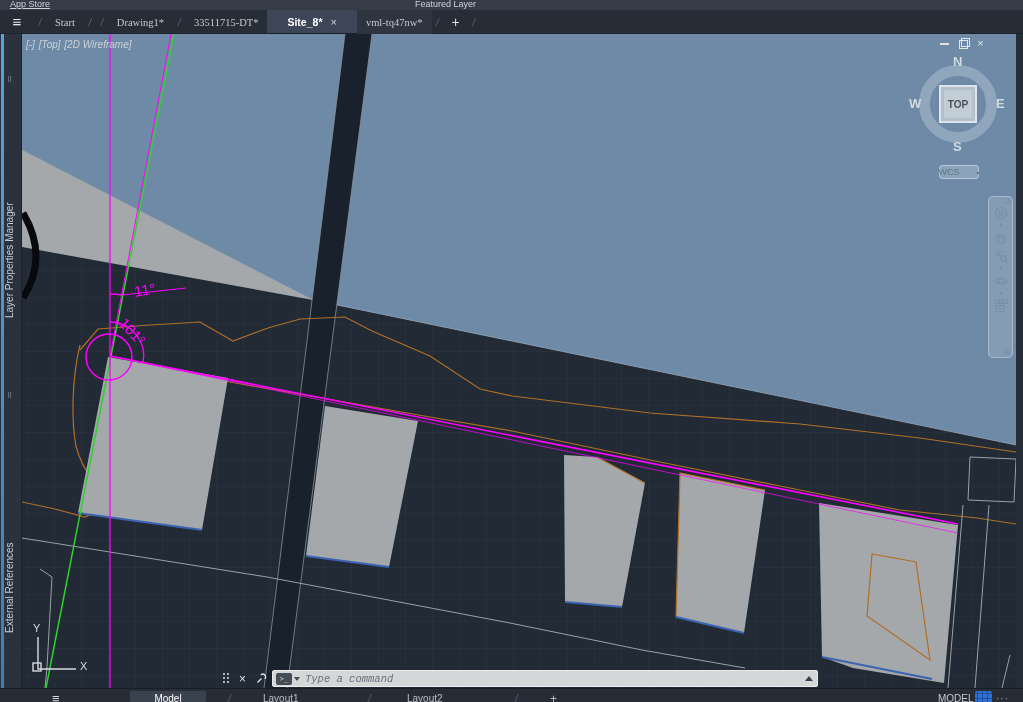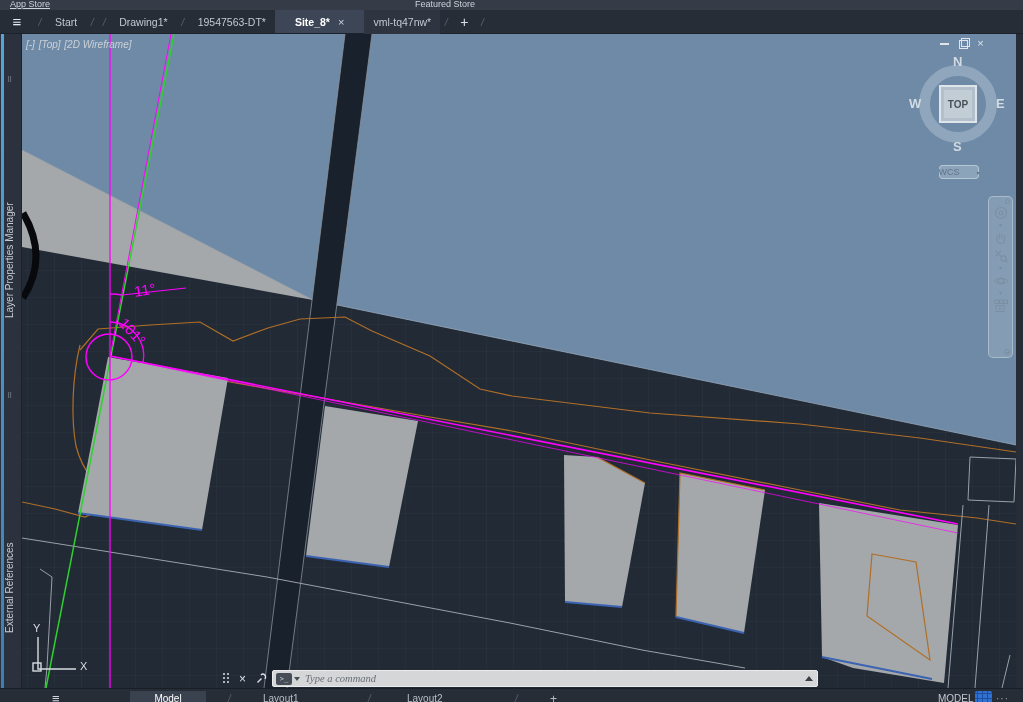--- a/index.html
+++ b/index.html
@@ -15,21 +15,21 @@
   #menu-featured-apps { left:415px; }
 
   
   #tab-bar { position:absolute; left:0; top:10px; width:1023px; height:24px;
              background:#262d37; display:flex; align-items:stretch; font-size:10.5px;
              color:#c3c9d1; border-bottom:1px solid #1c222b; }
   #tab-menu-btn { width:34px; display:flex; align-items:center; justify-content:center;
                   color:#e8ebef; font-size:15px; cursor:pointer; }
   .tsep { width:12px; display:flex; align-items:center; justify-content:center;
           color:#59626f; font-style:italic; }
-  .ftab { display:flex; align-items:center; padding:12px 9px; white-space:nowrap; cursor:pointer; }
+  .ftab { display:flex; align-items:center; padding:12px 9px; white-space:nowrap; cursor:pointer;font-family:Liberation Serif, serif; }
   .ftab.raised { background:#2e3541; }
   #active-tab { background:#3d4656; color:#ffffff; font-weight:bold; display:flex;
                 align-items:center; padding:0 20px; cursor:pointer; }
   #active-tab .close { margin-left:8px; font-weight:normal; color:#cdd3da; font-size:11px; }
   .newtab { display:flex; align-items:center; padding:0 8px; font-size:14px; color:#dde1e6; cursor:pointer; }
 
   
   #palette { position:absolute; left:0; top:34px; width:22px; height:654px;
              background:#2b323d; border-right:1px solid #1d232c; }
   #palette .stripe { position:absolute; left:1px; top:0; width:3px; height:100%;
@@ -92,21 +92,21 @@
   #cmd-close { color:#dbe0e6; font-size:12px; margin:0 5px; cursor:pointer; line-height:16px; }
   #cmd-wrench { margin:0 5px; cursor:pointer; }
   #cmd-input-wrap { flex:1; height:17px; background:#d4d6d8; border:1px solid #e9ebed;
                     border-radius:2px; display:flex; align-items:center; position:relative; }
   #cmd-prompt { width:16px; height:12px; background:#474d57; margin:0 2px 0 3px; border-radius:2px;
                 color:#cfd4da; font-size:7px; display:flex; align-items:center; justify-content:center;
                 font-family:"DejaVu Sans Mono", monospace; cursor:pointer; }
   #cmd-caret { width:0; height:0; border-left:3px solid transparent; border-right:3px solid transparent;
                border-top:4px solid #474d57; margin-right:5px; cursor:pointer; }
   #cmd-input { flex:1; border:none; outline:none; background:transparent; font-style:italic;
-               font-family:Liberation Serif, serif; font-size:10.5px; color:#43474d; height:15px; }
+               font-family:Liberation Mono, monospace; font-size:10.5px; color:#43474d; height:15px; }
   #cmd-input::placeholder { color:#6a6f76; opacity:1; }
   #cmd-expand { width:0; height:0; border-left:4px solid transparent; border-right:4px solid transparent;
                 border-bottom:5px solid #3a3f46; margin-right:4px; cursor:pointer; }
 
   
   #bottom-bar { position:absolute; left:0; top:688px; width:1023px; height:14px;
                 background:#272d37; overflow:hidden; color:#b9bfc7; font-size:10px;
                 border-top:1px solid #191e26; }
   #bottom-bar .bitem { position:absolute; top:2px; line-height:16px; cursor:pointer; white-space:nowrap; }
   #bb-menu { left:52px; font-size:13px; color:#d2d7dd; }
@@ -123,32 +123,32 @@
 
   svg text { font-family:"Liberation Sans", sans-serif; }
 </style>
 </head>
 <body>
 
 <div id="stage">
 
   <div id="top-menu">
     <span id="menu-app-store">App Store</span>
-    <span id="menu-featured-apps">Featured Store</span>
+    <span id="menu-featured-apps">Featured Layer</span>
   </div>
 
   <div id="tab-bar">
     <div id="tab-menu-btn">≡</div>
     <div class="tsep">/</div>
     <div class="ftab">Start</div>
     <div class="tsep">/</div>
     <div class="tsep">/</div>
     <div class="ftab">Drawing1*</div>
     <div class="tsep">/</div>
-    <div class="ftab">19547563-DT*</div>
+    <div class="ftab">33511715-DT*</div>
     <div id="active-tab">
       <span>Site_8*</span>
       <span class="close">×</span>
     </div>
     <div class="ftab raised">vml-tq47nw*</div>
     <div class="tsep">/</div>
     <div class="newtab">+</div>
     <div class="tsep">/</div>
   </div>
 

